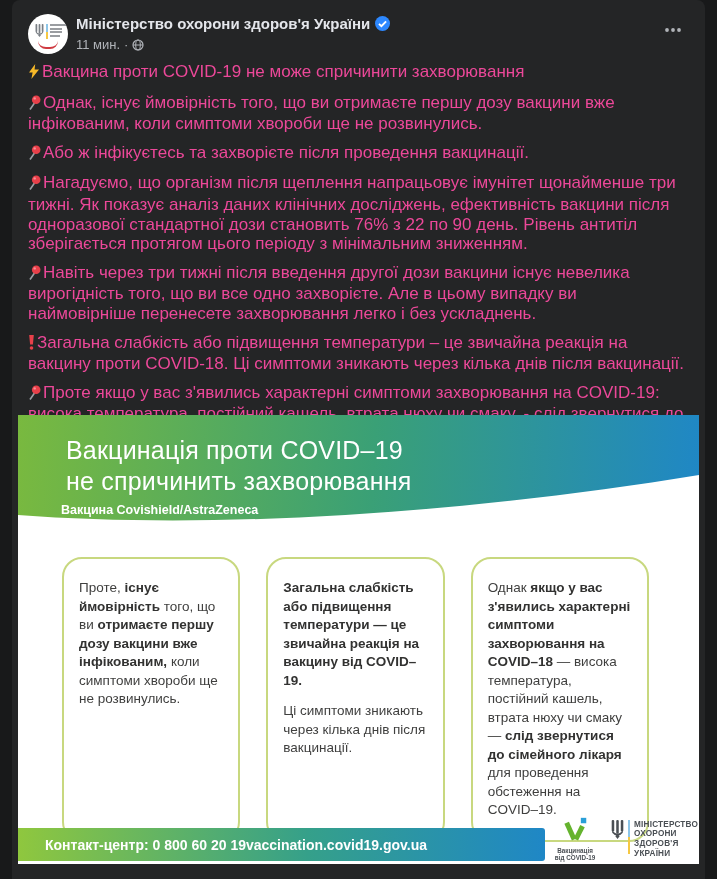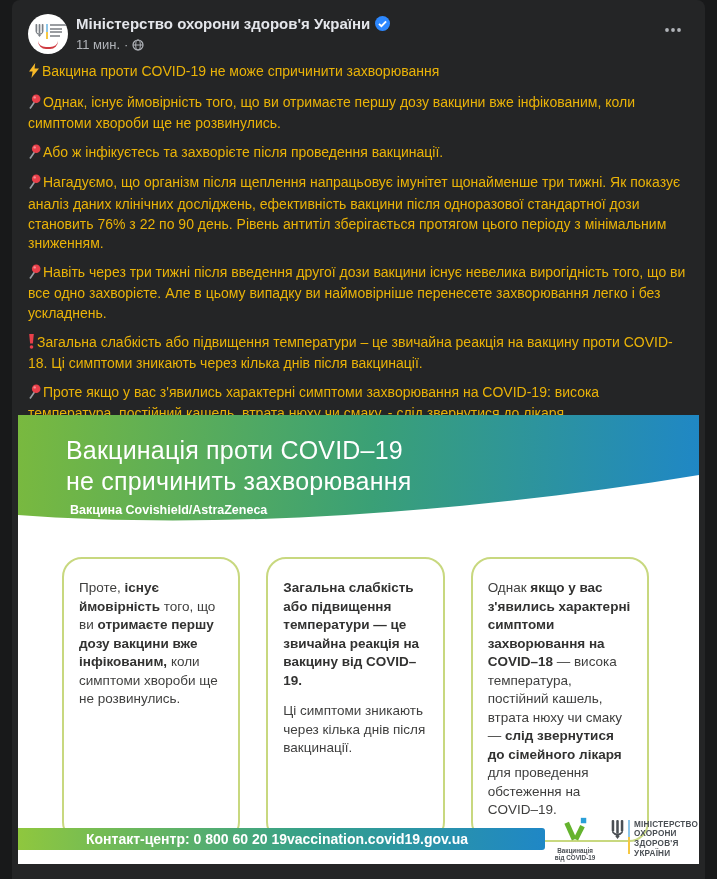--- a/index.html
+++ b/index.html
@@ -26,42 +26,42 @@
   .avatar .tlines span:nth-child(2){width:12px;}
   .avatar .tlines span:nth-child(3){width:12px;}
   .avatar .tlines span:nth-child(4){width:10px;}
   .avatar .ribbon{position:absolute;left:10px;bottom:5px;width:20px;height:6px;
     border-bottom:2.5px solid #cf3a41;border-radius:0 0 12px 12px;}
   .header-meta{margin-left:8px;flex:1;min-width:0;}
   .name-row{display:flex;align-items:center;gap:5px;color:#e4e6eb;font-size:15px;font-weight:bold;line-height:19px;cursor:pointer;}
   .time-row{display:flex;align-items:center;gap:4px;color:#b0b3b8;font-size:13px;margin-top:4px;}
   .more-btn{padding:6px;cursor:pointer;border-radius:50%;}
   
-  .post-text{padding:2px 16px 0;color:#eab308;font-size:14px;line-height:19.6px;}
+  .post-text{padding:2px 16px 0;color:#ec4899;font-size:17px;line-height:19.6px;}
   .post-par{margin:0 0 9px;}
   .emo{display:inline-block;vertical-align:-2px;margin-right:2px;}
   
   .infographic{
     position:absolute;left:6px;top:415px;width:681px;height:449px;
     background:#ffffff;overflow:hidden;cursor:pointer;
   }
   .ig-header{position:relative;height:130px;
     background:linear-gradient(93deg,#79b93f 0%,#3aa076 52%,#1f87c6 100%);}
   .ig-wave{position:absolute;left:0;bottom:0;width:100%;height:70px;display:block;}
   .ig-title{position:absolute;left:48px;top:20px;color:#ffffff;font-size:25px;font-weight:normal;line-height:31px;letter-spacing:.2px;}
-  .ig-subtitle{position:absolute;left:52px;top:88px;color:#ffffff;font-size:12.5px;font-weight:bold;}
+  .ig-subtitle{position:absolute;left:43px;top:88px;color:#ffffff;font-size:12.5px;font-weight:bold;}
   .cards-row{position:absolute;left:44px;top:142px;width:587px;height:243px;
     display:grid;grid-template-columns:1fr 1fr 1fr;gap:26px;}
   .ig-card{border:2px solid #c8d87f;border-radius:20px;padding:20px 15px;
     color:#3f3f3e;font-size:13.5px;line-height:18.5px;background:#ffffff;}
   .ig-card b{color:#323231;}
   .pgap{display:block;height:12px;}
-  .ig-bar{position:absolute;left:0;top:413px;width:527px;height:22px;
+  .ig-bar{position:absolute;left:0;top:413px;width:527px;height:33px;
     background:linear-gradient(90deg,#8fc73e 0%,#35a08a 55%,#1f87c6 100%);
-    border-radius:0 3px 3px 0;display:flex;align-items:center;justify-content:center;
+    border-radius:0 3px 3px 0;display:flex;align-items:center;justify-content:flex-start;
     padding:0 36px 0 27px;box-sizing:border-box;color:#ffffff;font-weight:bold;font-size:14px;}
   .ig-logos{position:absolute;left:534px;top:401px;width:146px;height:46px;display:flex;align-items:center;gap:13px;}
   .v-logo{width:56px;text-align:center;}
   .v-logo .v-text{font-size:6.3px;font-weight:bold;color:#4a4f54;line-height:7.5px;margin-top:1px;}
   .moh-logo{display:flex;align-items:flex-start;gap:4px;}
   .moh-stripe{width:2px;height:34px;background:linear-gradient(#8ec6e8 0 50%,#f5c843 50% 100%);}
   .moh-text{font-size:8.2px;font-weight:bold;color:#4a4f54;line-height:9.6px;letter-spacing:.2px;}
   .moh-text span{display:block;}
 </style>
 </head>

